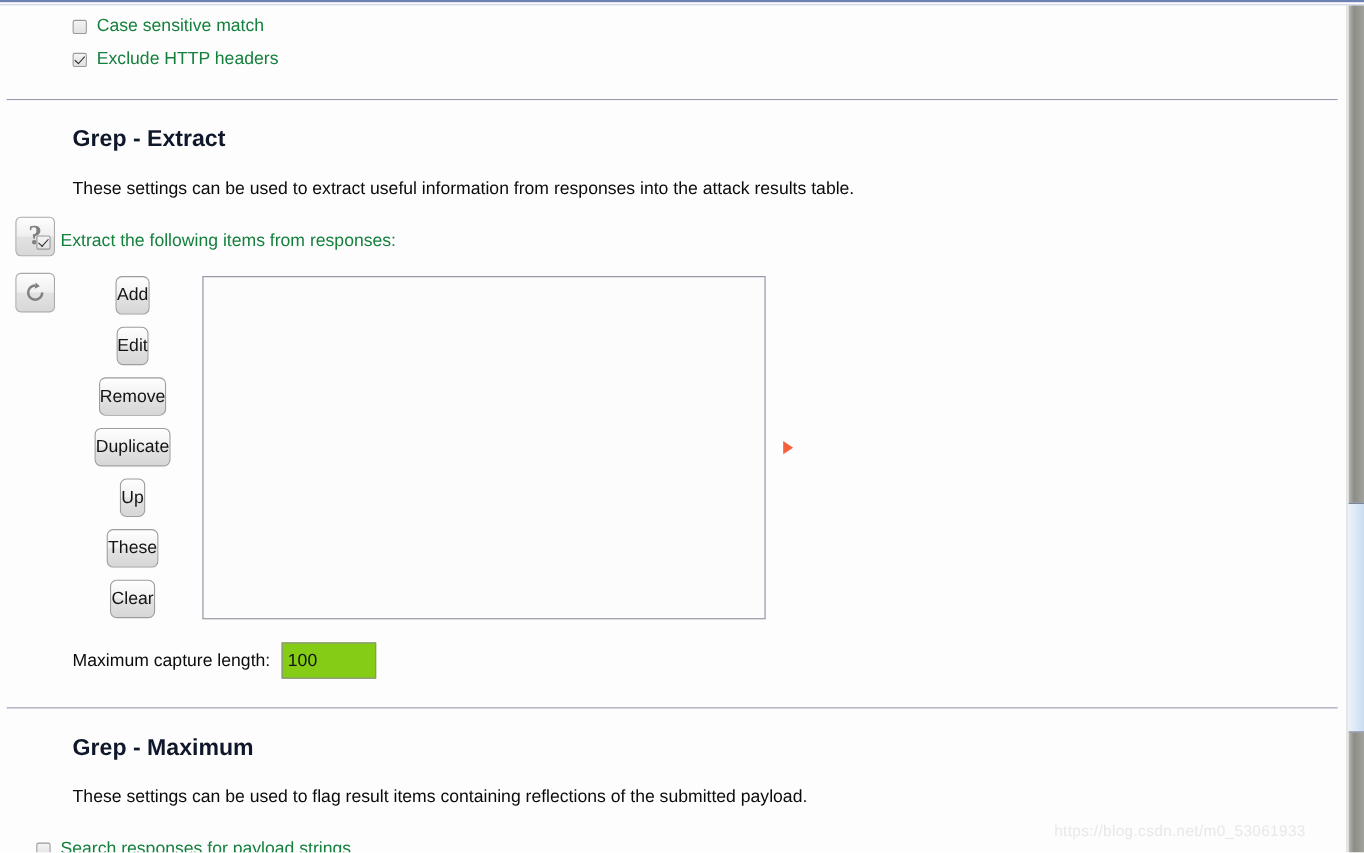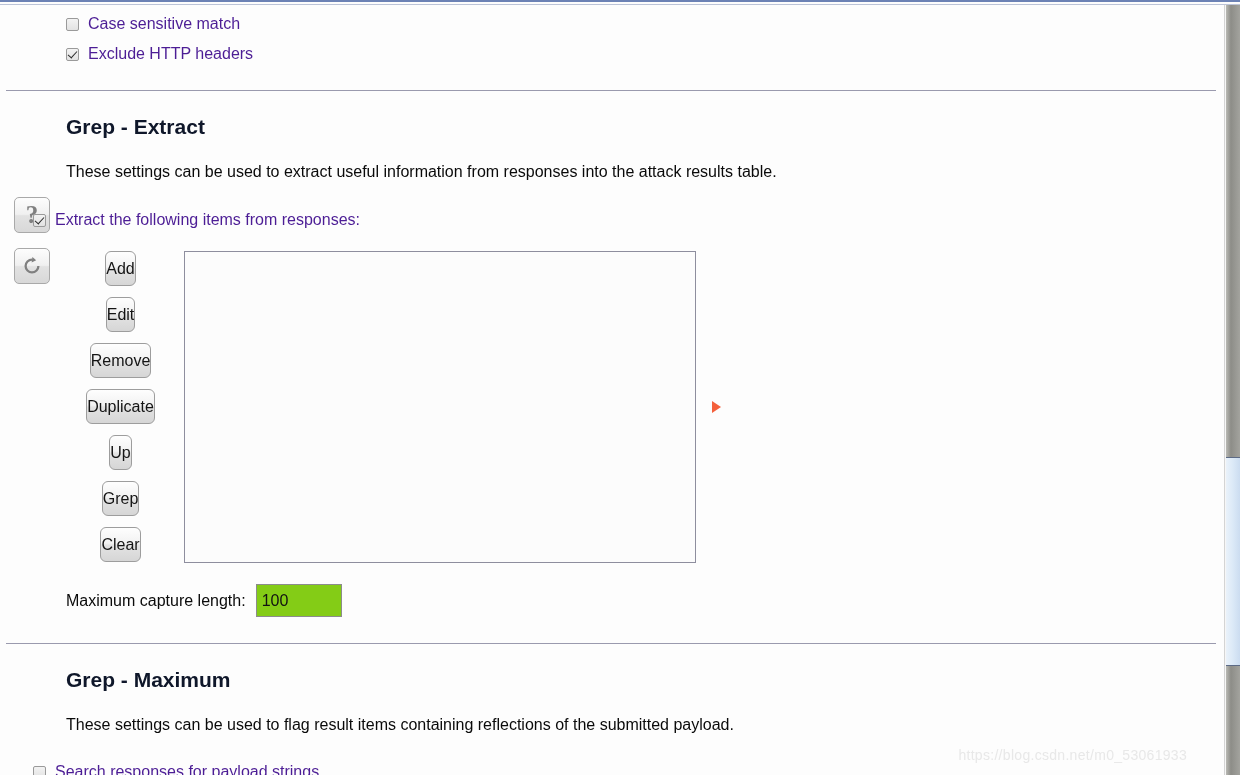--- a/index.html
+++ b/index.html
@@ -81,21 +81,21 @@
     left: 3px;
     top: 0px;
     width: 4px;
     height: 8px;
     border: solid #2a2a2a;
     border-width: 0 1.6px 1.6px 0;
     transform: rotate(42deg);
   }
   .cb-label {
     font-size: 16px;
-    color: #4c1d95;
+    color: #15803d;
     line-height: 1;
     white-space: nowrap;
     text-align: right;
   }
 
   
   .gutter {
     position: absolute;
     left: 14px;
     width: 36px;
@@ -313,21 +313,21 @@
 
     <div style="height:19px;"></div>
 
     <div class="extract-body">
       <div class="btn-col">
         <button class="btn">Add</button>
         <button class="btn">Edit</button>
         <button class="btn">Remove</button>
         <button class="btn">Duplicate</button>
         <button class="btn">Up</button>
-        <button class="btn">Grep</button>
+        <button class="btn">These</button>
         <button class="btn">Clear</button>
       </div>
 
       <div class="list-box"></div>
 
       <div class="tri-wrap">
         <span class="tri"></span>
       </div>
     </div>
 

